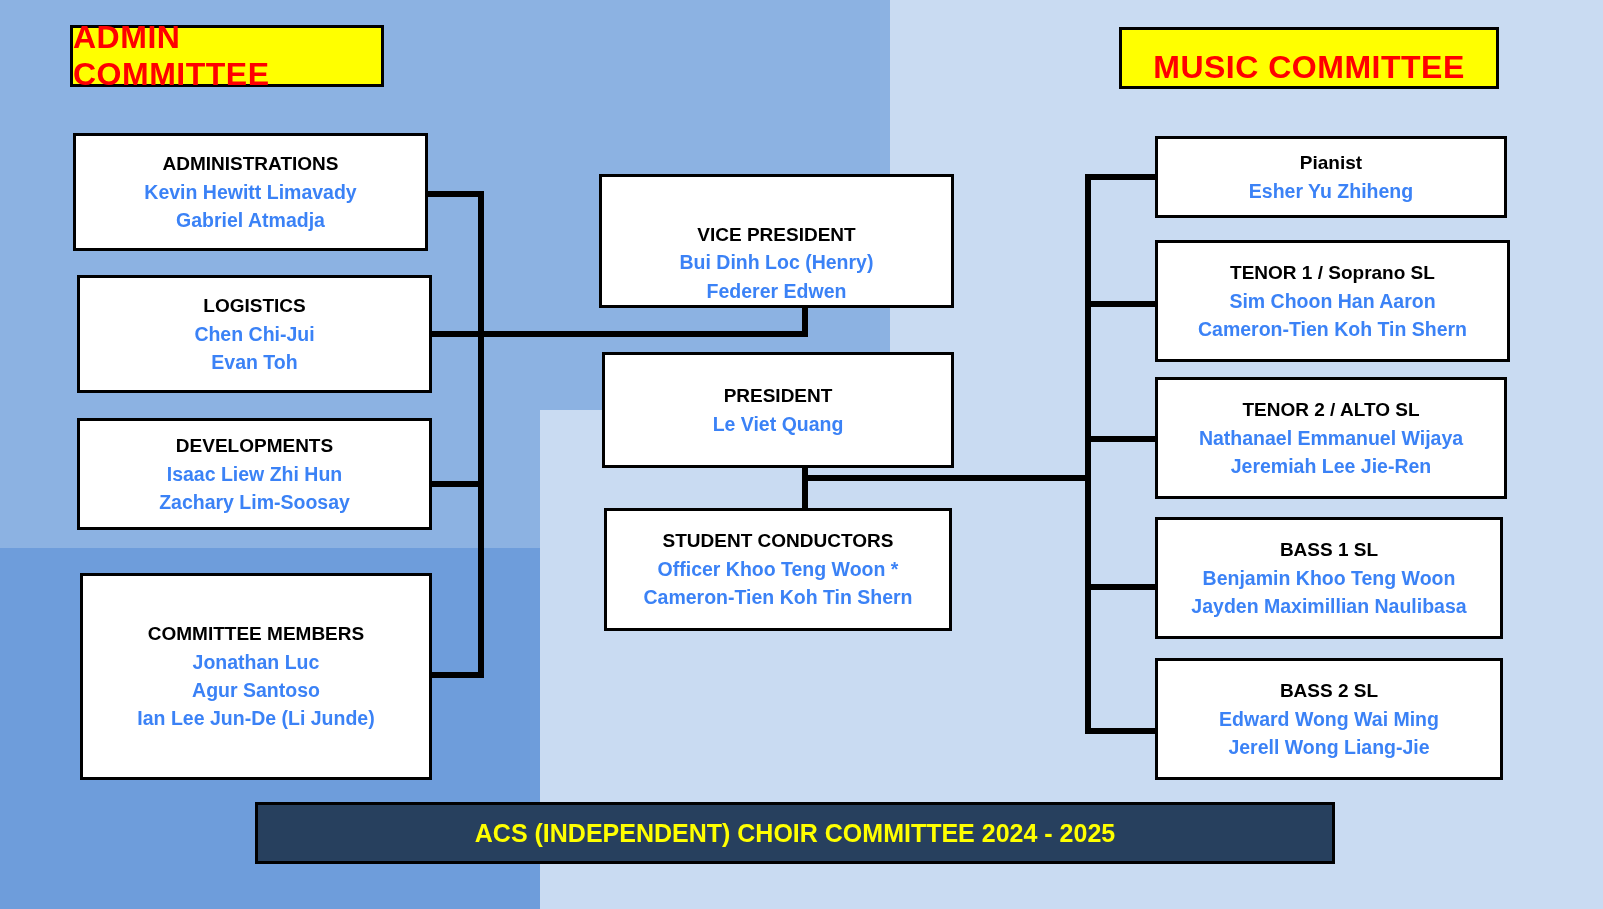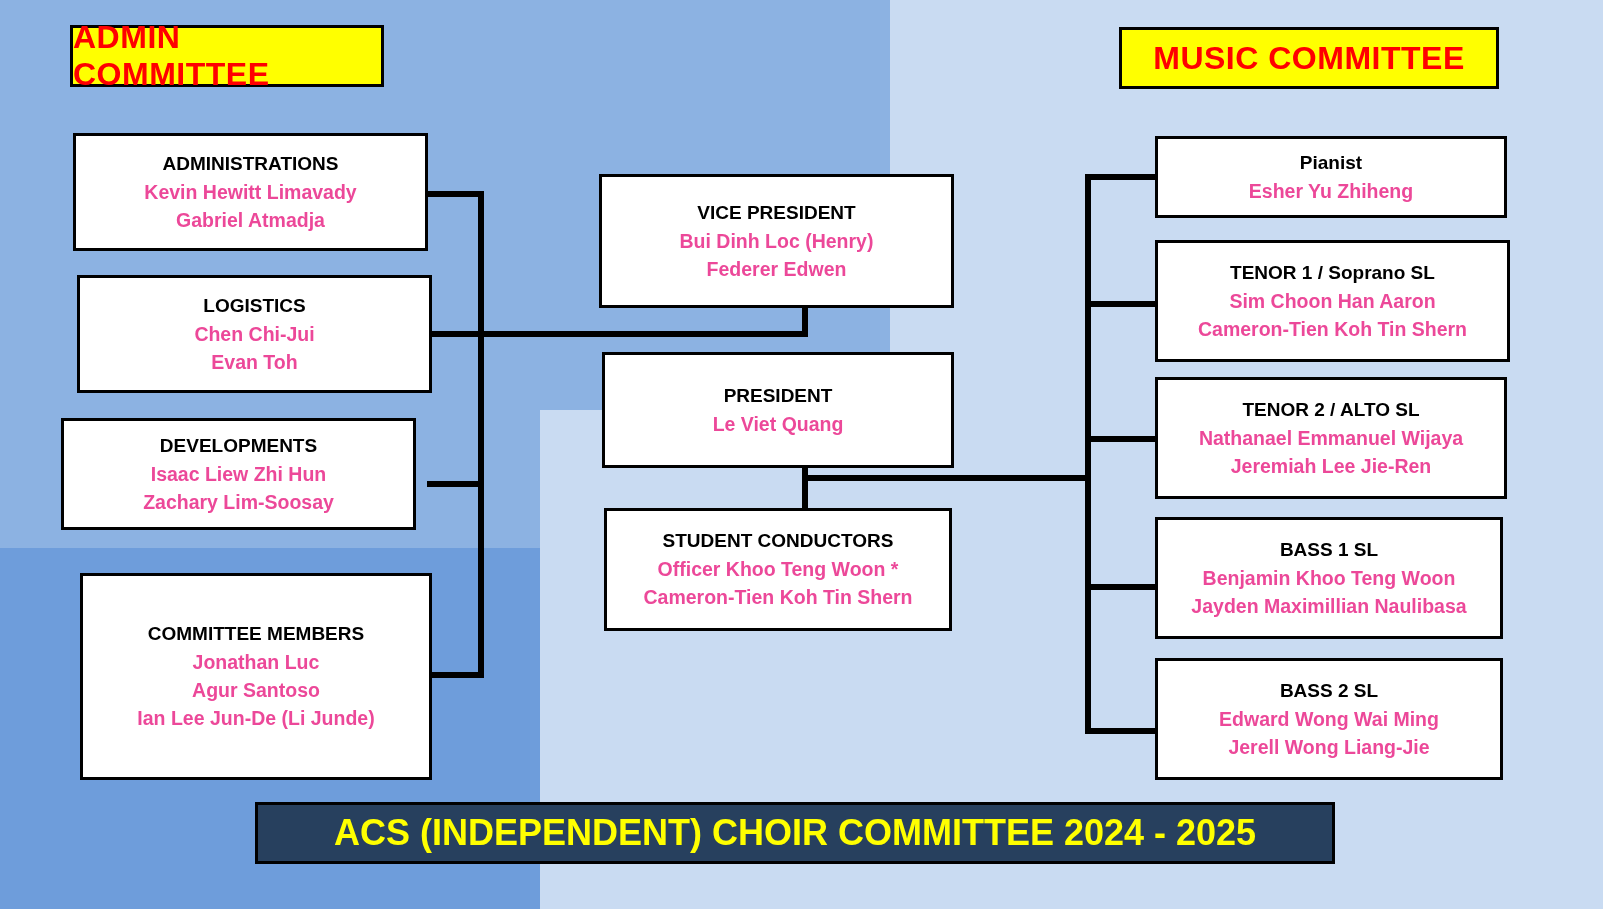--- a/index.html
+++ b/index.html
@@ -56,20 +56,21 @@
     justify-content: center;
     letter-spacing: 0.5px;
   }
   #banner-admin {
     left: 70px; top: 25px; width: 314px; height: 62px;
     font-size: 32px;
   }
   #banner-music {
     left: 1119px; top: 27px; width: 380px; height: 62px;
     font-size: 32px;
+    align-items: flex-end;
   }
 
   
   .box {
     position: absolute;
     background: #ffffff;
     border: 3px solid #000000;
     box-sizing: border-box;
     display: flex;
     flex-direction: column;
@@ -78,21 +79,21 @@
     text-align: center;
   }
   .box-title {
     color: #000000;
     font-weight: bold;
     font-size: 19px;
     line-height: 1.45;
     white-space: nowrap;
   }
   .box-name {
-    color: #ec4899;
+    color: #3b82f6;
     font-weight: bold;
     font-size: 19.5px;
     line-height: 1.45;
     white-space: nowrap;
   }
 
   
   #footnote {
     position: absolute;
     left: 600px; top: 682px; width: 360px;
@@ -112,21 +113,21 @@
     position: absolute;
     left: 255px; top: 802px; width: 1080px; height: 62px;
     background: #27405e;
     border: 3px solid #000000;
     box-sizing: border-box;
     display: flex;
     align-items: center;
     justify-content: center;
     color: #ffff00;
     font-weight: bold;
-    font-size: 36px;
+    font-size: 25px;
     letter-spacing: 0px;
   }
 </style>
 </head>
 <body>
 
 <div id="canvas">
 
   <div class="bg" id="bg-left-upper"></div>
   <div class="bg" id="bg-left-lower"></div>
@@ -164,34 +165,34 @@
     <div class="box-name">Kevin Hewitt Limavady</div>
     <div class="box-name">Gabriel Atmadja</div>
   </div>
 
   <div class="box" style="left:77px; top:275px; width:355px; height:118px;">
     <div class="box-title">LOGISTICS</div>
     <div class="box-name">Chen Chi-Jui</div>
     <div class="box-name">Evan Toh</div>
   </div>
 
-  <div class="box" style="left:61px; top:418px; width:355px; height:112px;">
+  <div class="box" style="left:77px; top:418px; width:355px; height:112px;">
     <div class="box-title">DEVELOPMENTS</div>
     <div class="box-name">Isaac Liew Zhi Hun</div>
     <div class="box-name">Zachary Lim-Soosay</div>
   </div>
 
   <div class="box" style="left:80px; top:573px; width:352px; height:207px;">
     <div class="box-title">COMMITTEE MEMBERS</div>
     <div class="box-name">Jonathan Luc</div>
     <div class="box-name">Agur Santoso</div>
     <div class="box-name">Ian Lee Jun-De (Li Junde)</div>
   </div>
 
-  <div class="box" style="left:599px; top:174px; width:355px; height:134px;">
+  <div class="box" style="left:599px; top:174px; width:355px; height:134px;justify-content:flex-end;">
     <div class="box-title">VICE PRESIDENT</div>
     <div class="box-name">Bui Dinh Loc (Henry)</div>
     <div class="box-name">Federer Edwen</div>
   </div>
 
   <div class="box" style="left:602px; top:352px; width:352px; height:116px;">
     <div class="box-title">PRESIDENT</div>
     <div class="box-name">Le Viet Quang</div>
   </div>
 

